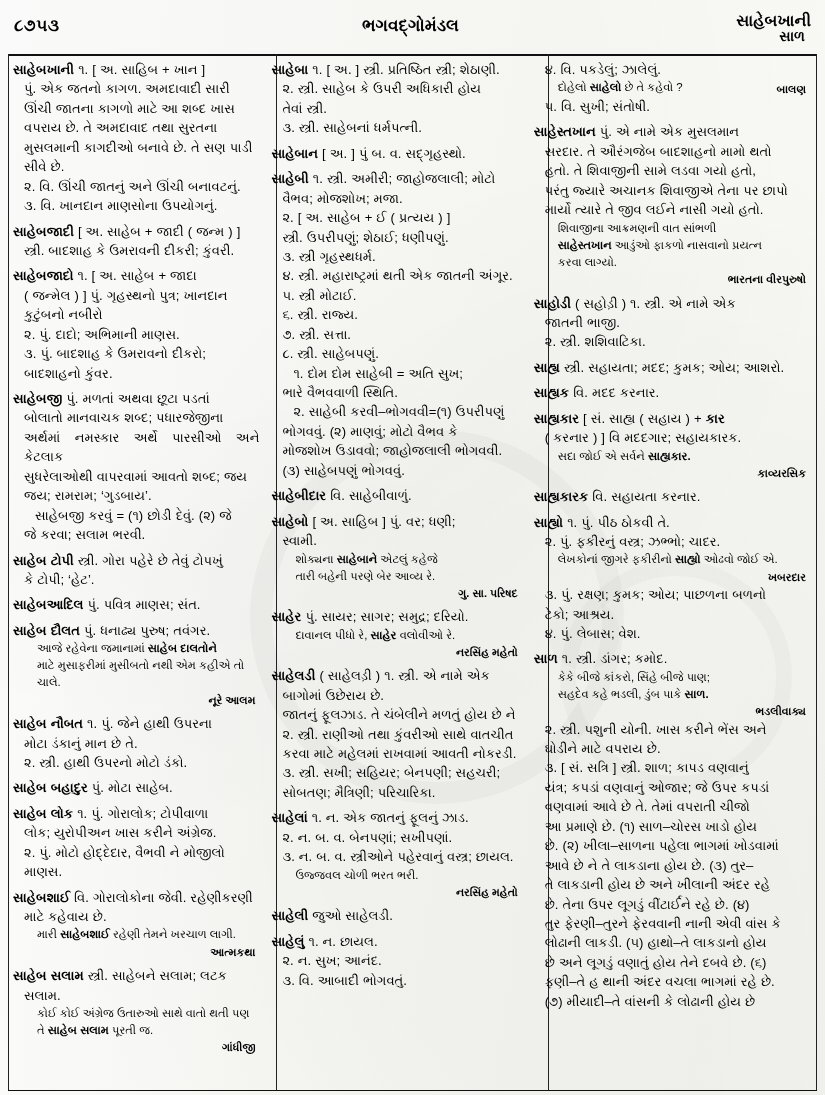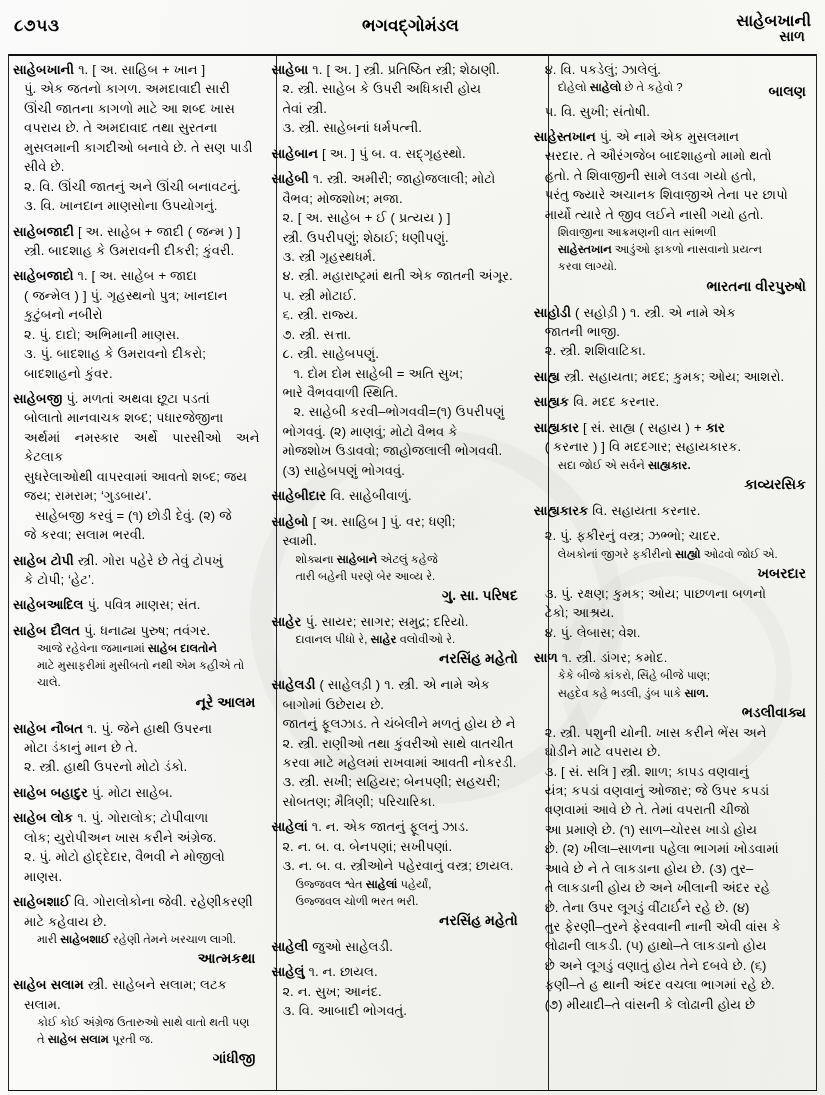--- a/index.html
+++ b/index.html
@@ -128,21 +128,21 @@
   .bold{font-weight:bold;}
   
   .quote{
     font-size:11.4px;
     line-height:1.5;
     padding-left:24px;
     margin:0;
   }
   .quote .bold{font-weight:bold;}
   .attrib{
-    font-size:14px;
+    font-size:11px;
     font-weight:bold;
     text-align:right;
     padding-right:4px;
     line-height:1.5;
     margin:0;
   }
   .attrib.inline-right{margin-top:-16px;}
   .spacer{height:5px;}
 
   
@@ -318,21 +318,20 @@
           <p class="line sense">૨. સ્ત્રી. રાણીઓ તથા કુંવરીઓ સાથે વાતચીત</p>
           <p class="line cont">કરવા માટે મહેલમાં રાખવામાં આવતી નોકરડી.</p>
           <p class="line sense">૩. સ્ત્રી. સખી; સહિયર; બેનપણી; સહચરી;</p>
           <p class="line cont">સોબતણ; મૈત્રિણી; પરિચારિકા.</p>
         </div>
         <div class="spacer"></div>
         <div class="entry">
           <p class="line first"><span class="hw">સાહેલાં</span> ૧. ન. એક જાતનું ફૂલનું ઝાડ.</p>
           <p class="line sense">૨. ન. બ. વ. બેનપણાં; સખીપણાં.</p>
           <p class="line sense">૩. ન. બ. વ. સ્ત્રીઓને પહેરવાનું વસ્ત્ર; છાયલ.</p>
-          <p class="quote">ઉજ્જવલ શ્વેત <span class="bold">સાહેલાં</span> પહેર્યાં,</p>
           <p class="quote">ઉજ્જવલ ચોળી ભરત ભરી.</p>
           <p class="attrib">નરસિંહ મહેતો</p>
         </div>
         <div class="spacer"></div>
         <div class="entry">
           <p class="line first"><span class="hw">સાહેલી</span> જુઓ સાહેલડી.</p>
         </div>
         <div class="spacer"></div>
         <div class="entry">
           <p class="line first"><span class="hw">સાહેલું</span> ૧. ન. છાયલ.</p>
@@ -379,20 +378,21 @@
           <p class="line cont">( કરનાર ) ] વિ મદદગાર; સહાયકારક.</p>
           <p class="quote">સદા જોઈ એ સર્વને <span class="bold">સાહ્યકાર.</span></p>
           <p class="attrib">કાવ્યરસિક</p>
         </div>
         <div class="spacer"></div>
         <div class="entry">
           <p class="line first"><span class="hw">સાહ્યકારક</span> વિ. સહાયતા કરનાર.</p>
         </div>
         <div class="spacer"></div>
         <div class="entry">
+          <p class="line first"><span class="hw">સાહ્યો</span> ૧. પું. પીઠ ઠોકવી તે.</p>
           <p class="line sense">૨. પું. ફકીરનું વસ્ત્ર; ઝભ્ભો; ચાદર.</p>
           <p class="quote">લેખકોનાં જીગરે ફકીરીનો <span class="bold">સાહ્યો</span> ઓઢવો જોઈ એ.</p>
           <p class="attrib">ખબરદાર</p>
           <p class="line sense">૩. પું. રક્ષણ; કુમક; ઓય; પાછળના બળનો</p>
           <p class="line cont">ટેકો; આશ્રય.</p>
           <p class="line sense">૪. પું. લેબાસ; વેશ.</p>
         </div>
         <div class="spacer"></div>
         <div class="entry">
           <p class="line first"><span class="hw">સાળ</span> ૧. સ્ત્રી. ડાંગર; કમોદ.</p>

